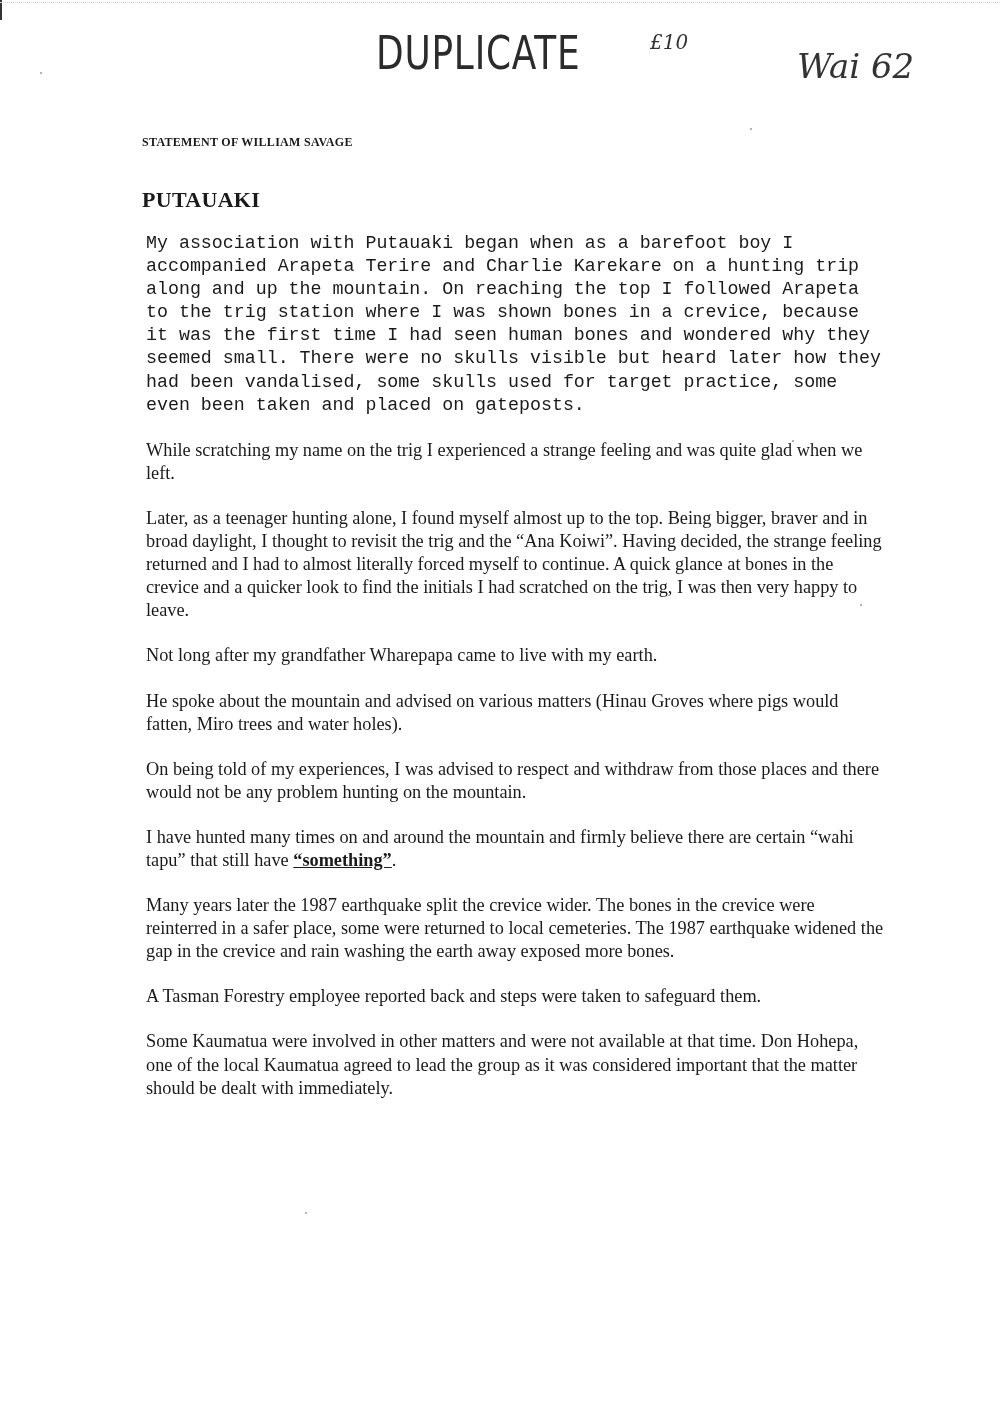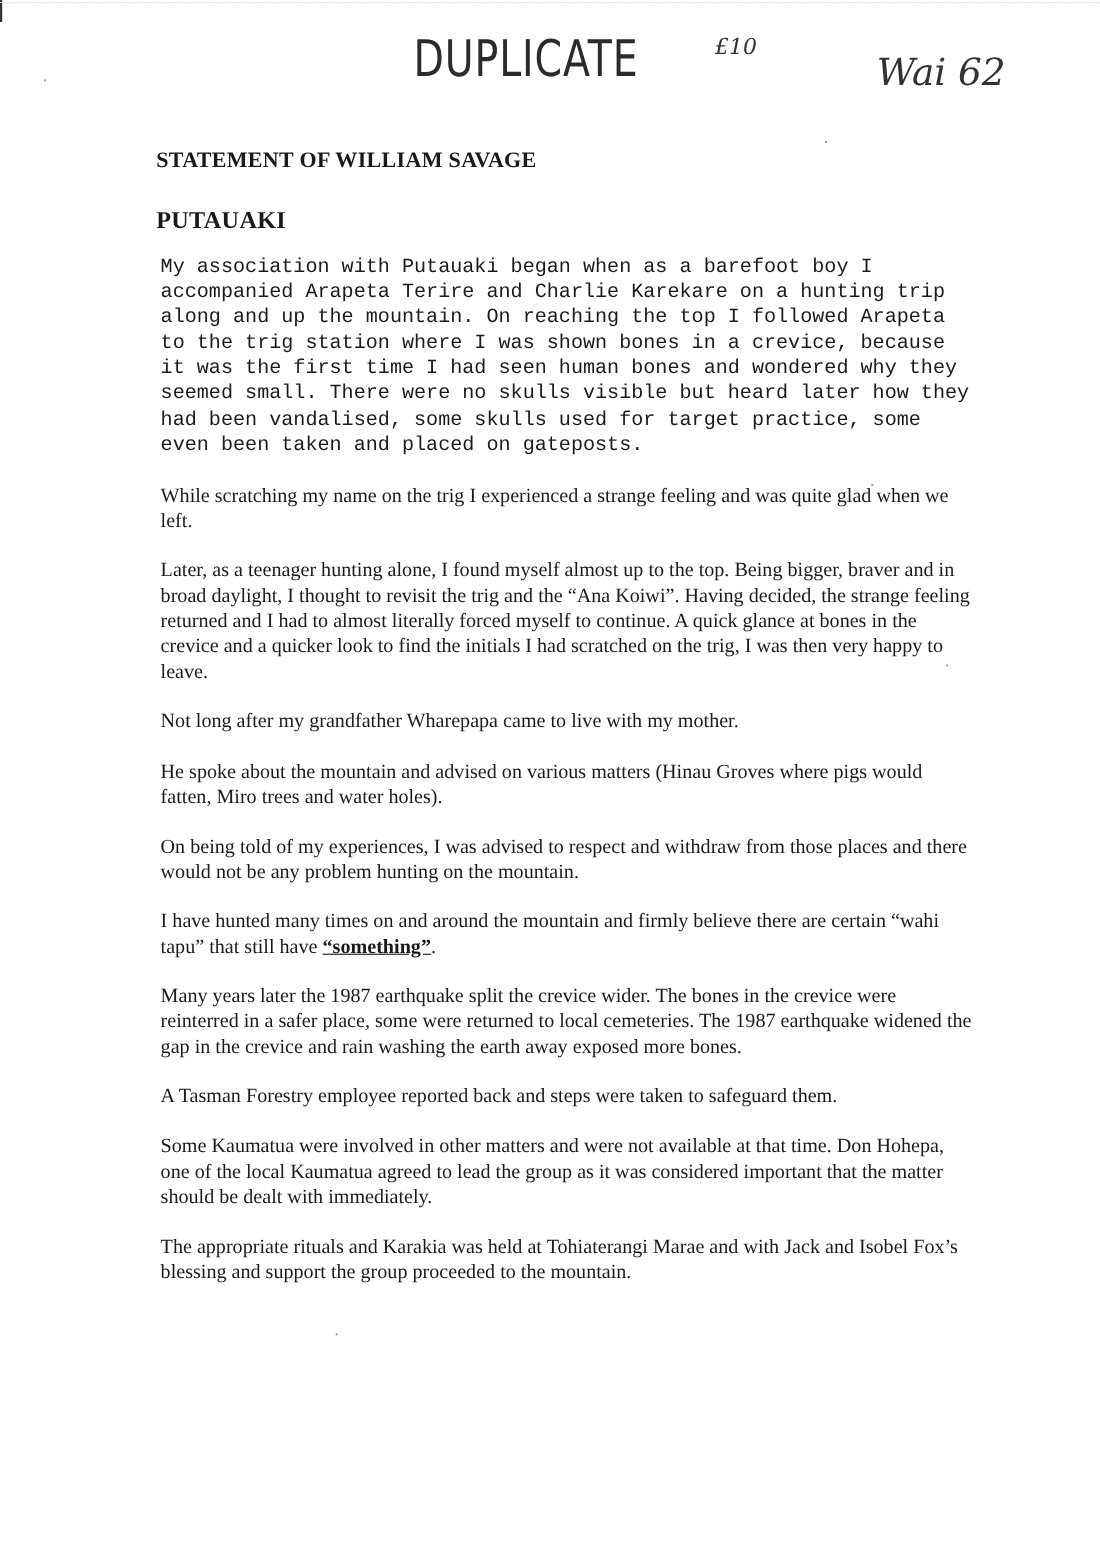--- a/index.html
+++ b/index.html
@@ -3,21 +3,21 @@
 <meta charset="utf-8">
 <style>
   html, body { margin: 0; padding: 0; background: #ffffff; }
   body { width: 1000px; height: 1414px; position: relative; overflow: hidden; font-family: "Liberation Serif", serif; color: #1a1a1a; }
   .scan-dots { position: absolute; top: 2px; left: 0; width: 1000px; height: 3px; border-top: 1px dotted #cfcfcf; }
   .stamp { position: absolute; left: 376px; top: 26px; font-family: "DejaVu Sans", sans-serif; font-size: 46px; letter-spacing: 1px; color: #2b2b2b; transform: scaleX(0.78); transform-origin: left top; font-weight: normal; }
   .hw { position: absolute; font-family: "DejaVu Serif", serif; font-style: italic; color: #333; }
   .hw-ref { left: 650px; top: 30px; font-size: 20px; text-align: center; }
   .hw-wai { left: 797px; top: 24px; font-size: 34px; margin-top: 22px; }
   .hw-page { left: 968px; top: 56px; width: 2px; height: 20px; background: #333; }
-  .title { position: absolute; left: 142px; top: 135px; font-weight: bold; font-size: 20px; letter-spacing: 0.3px; }
+  .title { position: absolute; left: 142px; top: 135px; font-weight: bold; font-size: 12px; letter-spacing: 0.3px; }
   .subtitle { position: absolute; left: 142px; top: 187px; font-weight: bold; font-size: 22px; letter-spacing: 0.3px; }
   .body { position: absolute; left: 146px; top: 232px; width: 740px; font-size: 18.3px; line-height: 23.1px; }
   .para { margin: 0 0 22px 0; }
   .para.p0 { margin-bottom: 22px; font-family: Liberation Mono, monospace; }
   .strong-u { font-weight: bold; text-decoration: underline; }
   .speck { position: absolute; width: 2px; height: 2px; background: #999; border-radius: 1px; }
 </style>
 </head>
 <body>
 
@@ -28,27 +28,26 @@
 <div class="hw hw-wai">Wai 62</div>
 <div class="hw-page"></div>
 
 <div class="title">STATEMENT OF WILLIAM SAVAGE</div>
 <div class="subtitle">PUTAUAKI</div>
 
 <div class="body">
   <p class="para p0">My association with Putauaki began when as a barefoot boy I accompanied Arapeta Terire and Charlie Karekare on a hunting trip along and up the mountain. On reaching the top I followed Arapeta to the trig station where I was shown bones in a crevice, because it was the first time I had seen human bones and wondered why they seemed small.  There were no skulls visible but heard later how they had been vandalised, some skulls used for target practice, some even been taken and placed on gateposts.</p>
   <p class="para">While scratching my name on the trig I experienced a strange feeling and was quite glad when we left.</p>
   <p class="para">Later, as a teenager hunting alone, I found myself almost up to the top.  Being bigger, braver and in broad daylight, I thought to revisit the trig and the “Ana Koiwi”.  Having decided, the strange feeling returned and I had to almost literally forced myself to continue.  A quick glance at bones in the crevice and a quicker look to find the initials I had scratched on the trig, I was then very happy to leave.</p>
-  <p class="para">Not long after my grandfather Wharepapa came to live with my mother.</p>
+  <p class="para">Not long after my grandfather Wharepapa came to live with my earth.</p>
   <p class="para">He spoke about the mountain and advised on various matters (Hinau Groves where pigs would fatten, Miro trees and water holes).</p>
   <p class="para">On being told of my experiences, I was advised to respect and withdraw from those places and there would not be any problem hunting on the mountain.</p>
   <p class="para"><span>I have hunted many times on and around the mountain and firmly believe there are certain “wahi tapu” that still have </span><span class="strong-u">“something”</span><span>.</span></p>
   <p class="para">Many years later the 1987 earthquake split the crevice wider.  The bones in the crevice were reinterred in a safer place, some were returned to local cemeteries.  The 1987 earthquake widened the gap in the crevice and rain washing the earth away exposed more bones.</p>
   <p class="para">A Tasman Forestry employee reported back and steps were taken to safeguard them.</p>
   <p class="para">Some Kaumatua were involved in other matters and were not available at that time.  Don Hohepa, one of the local Kaumatua agreed to lead the group as it was considered important that the matter should be dealt with immediately.</p>
-  <p class="para">The appropriate rituals and Karakia was held at Tohiaterangi Marae and with Jack and Isobel Fox’s blessing and support the group proceeded to the mountain.</p>
 </div>
 
 <div class="speck" style="left:40px;top:72px;"></div>
 <div class="speck" style="left:750px;top:128px;"></div>
 <div class="speck" style="left:792px;top:440px;"></div>
 <div class="speck" style="left:860px;top:604px;"></div>
 <div class="speck" style="left:305px;top:1212px;"></div>
 
 </body></html>

